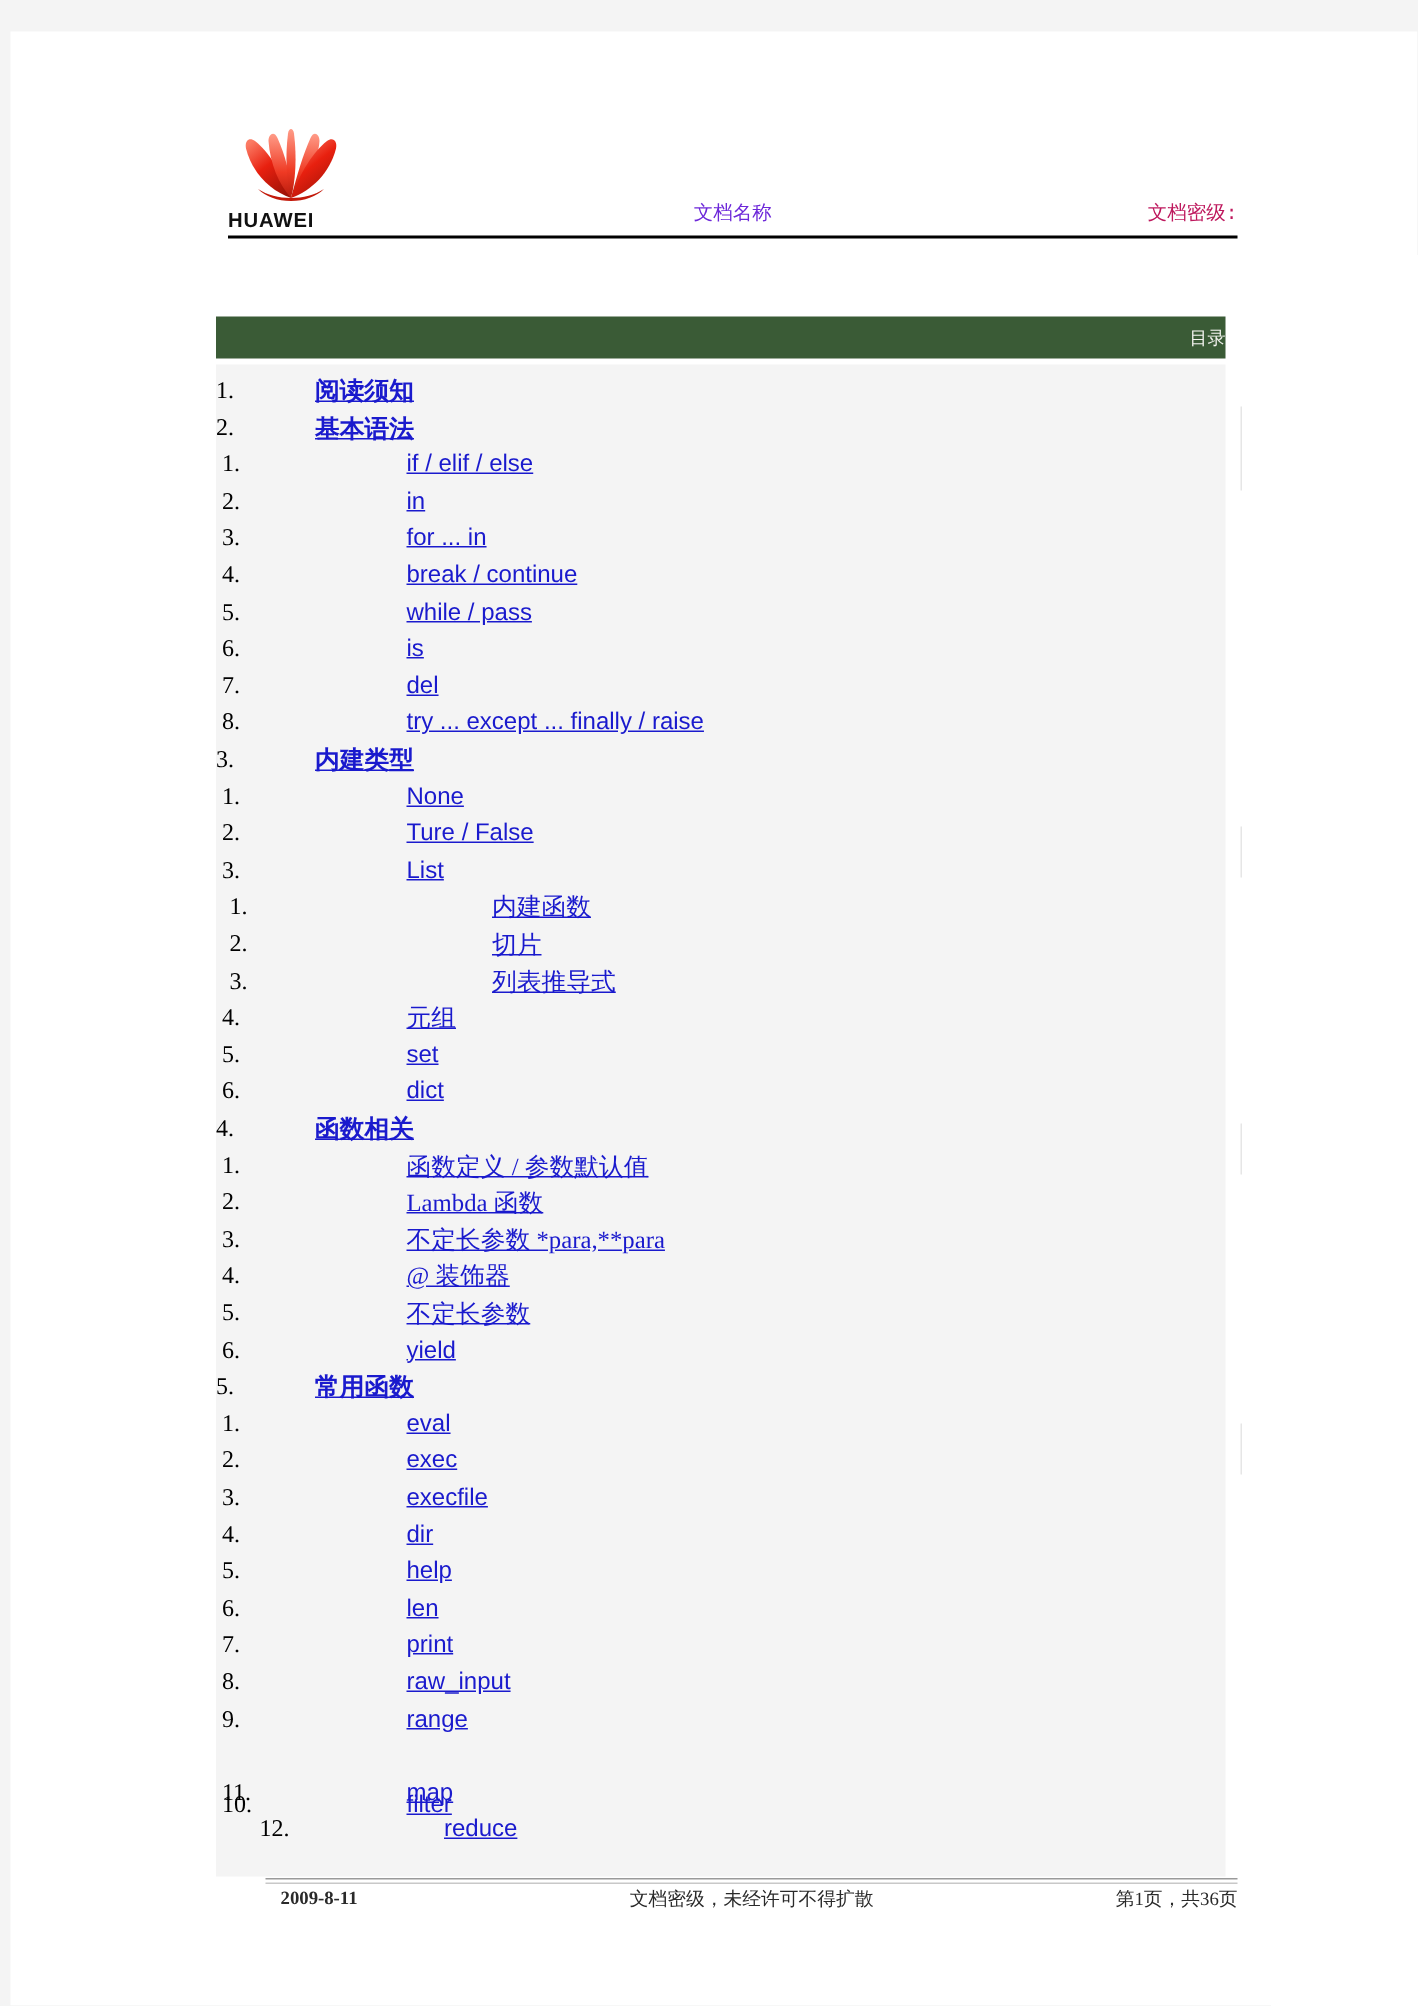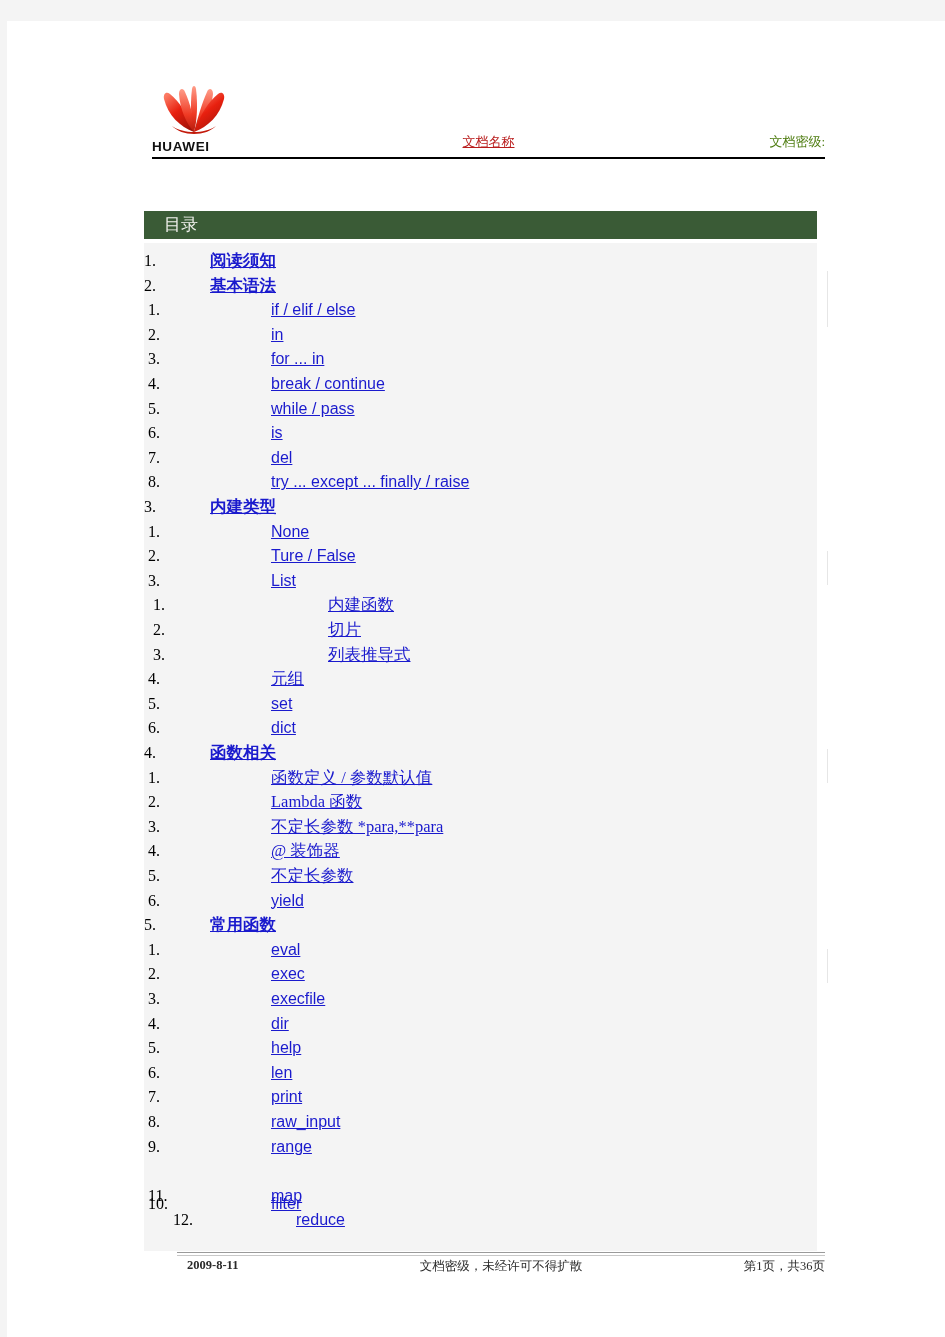--- a/index.html
+++ b/index.html
@@ -60,31 +60,30 @@
     letter-spacing: 0.6px;
     color: #111111;
   }
   #header-title {
     position: absolute;
     left: 0;
     right: 0;
     bottom: 6px;
     text-align: center;
     font-size: 13px;
-    color: #b91c1c;
+    color: #6d28d9;
     font-family: "Liberation Serif", "DejaVu Serif", serif;
-    text-decoration: underline;
   }
   #header-secrecy {
     position: absolute;
     right: 0;
     bottom: 6px;
     font-size: 13px;
-    color: #4d7c0f;
-    font-family: Liberation Serif, serif;
+    color: #be185d;
+    font-family: Liberation Mono, monospace;
   }
 
   
   #byline {
     position: absolute;
     left: 138px;
     top: 160px;
     width: 700px;
     font-size: 17.5px;
     color: #000000;
@@ -104,24 +103,25 @@
 
   
   #toc-bar {
     position: absolute;
     left: 137px;
     top: 190px;
     width: 673px;
     height: 28px;
     background: #3a5b36;
     color: #f2f2ee;
-    font-size: 17px;
+    font-size: 12px;
     line-height: 28px;
     padding-left: 20px;
     box-sizing: border-box;
+    text-align: right;
   }
 
   
   #toc-panel {
     position: absolute;
     left: 137px;
     top: 222px;
     width: 673px;
     height: 1008px;
     background: #f4f4f4;

